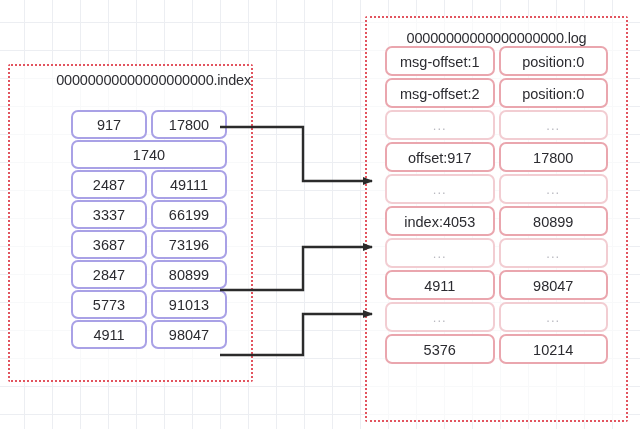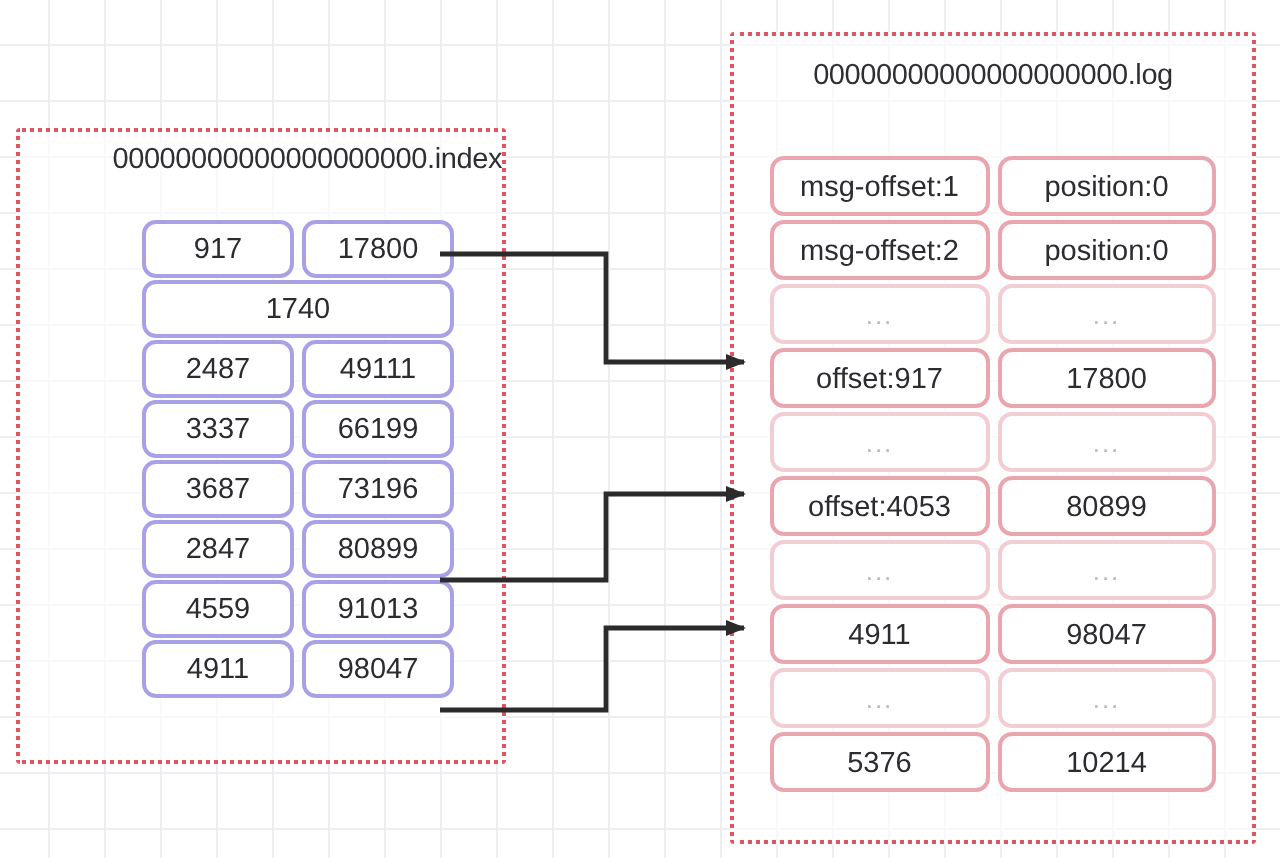--- a/index.html
+++ b/index.html
@@ -65,21 +65,21 @@
     top: 12px;
   }
 
   
   .rows {
     position: absolute;
     left: 0;
     right: 0;
   }
   #index-rows { top: 44px; padding: 0 24px; }
-  #log-rows  { top: 60px; padding: 0 18px; }
+  #log-rows  { top: 28px; padding: 0 18px; }
 
   .row {
     display: flex;
     gap: 4px;
     margin-bottom: 2px;
   }
   .cell {
     flex: 1;
     height: 29px;
     line-height: 27px;
@@ -147,21 +147,21 @@
         </div>
         <div class="row">
           <div class="cell">3687</div>
           <div class="cell">73196</div>
         </div>
         <div class="row">
           <div class="cell">2847</div>
           <div class="cell">80899</div>
         </div>
         <div class="row">
-          <div class="cell">4559</div>
+          <div class="cell">5773</div>
           <div class="cell">91013</div>
         </div>
         <div class="row">
           <div class="cell">4911</div>
           <div class="cell">98047</div>
         </div>
       </div>
   </div>
 
   <div class="file-box" id="log-box">
@@ -181,21 +181,21 @@
         </div>
         <div class="row">
           <div class="cell">offset:917</div>
           <div class="cell">17800</div>
         </div>
         <div class="row">
           <div class="cell muted">...</div>
           <div class="cell muted">...</div>
         </div>
         <div class="row">
-          <div class="cell">offset:4053</div>
+          <div class="cell">index:4053</div>
           <div class="cell">80899</div>
         </div>
         <div class="row">
           <div class="cell muted">...</div>
           <div class="cell muted">...</div>
         </div>
         <div class="row">
           <div class="cell">4911</div>
           <div class="cell">98047</div>
         </div>

